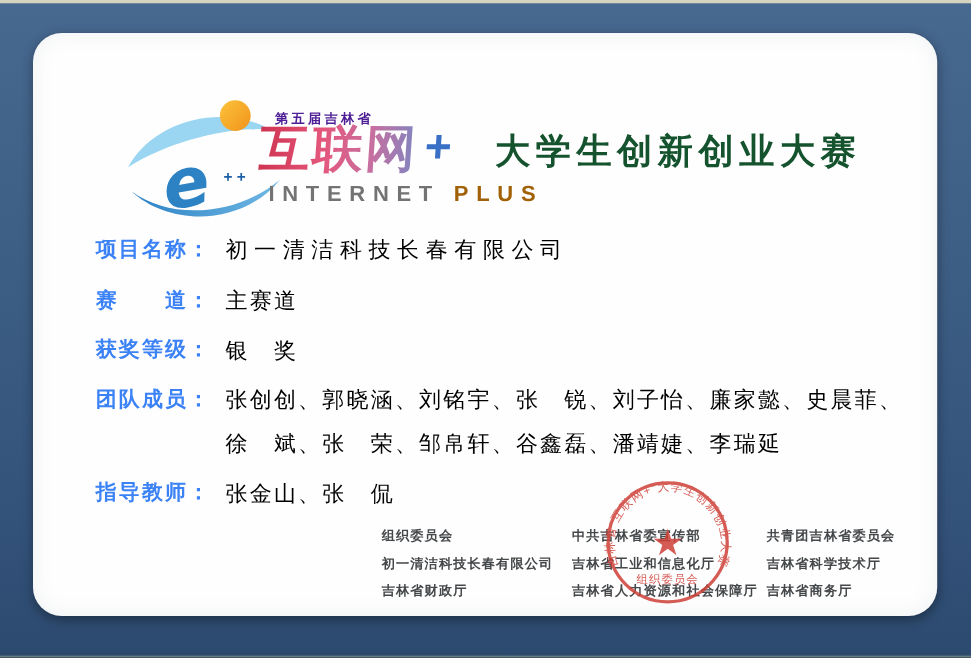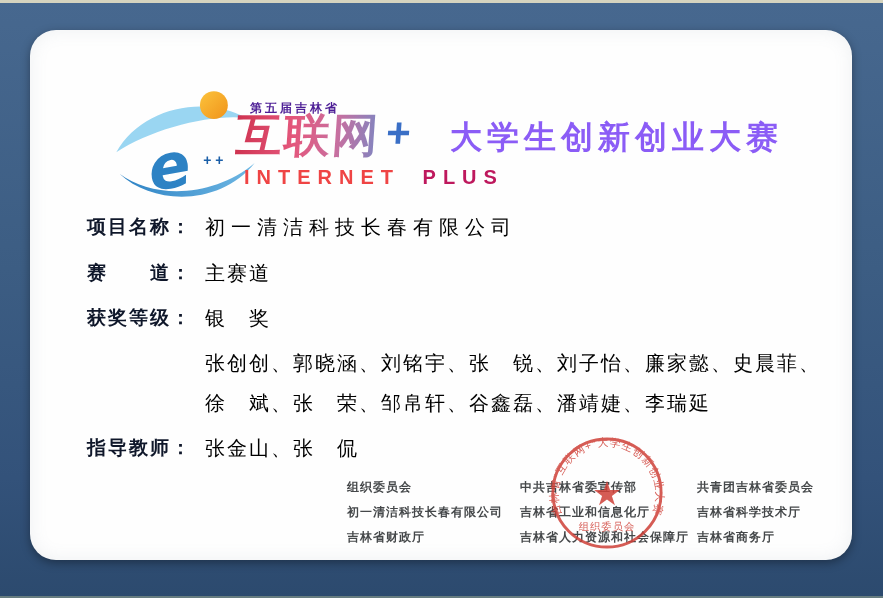--- a/index.html
+++ b/index.html
@@ -20,30 +20,30 @@
   .edition{position:absolute;left:220px;top:70px;font-size:12px;letter-spacing:3px;color:#4c1d95;font-weight:bold;}
   .logo-cn-wrap{position:absolute;left:206px;top:82px;display:flex;align-items:flex-start;transform:skewX(-4deg);}
   .logo-cn{
     font-size:46px;font-weight:900;line-height:1;letter-spacing:2px;
     background:linear-gradient(90deg,#cf3350 0%,#e4577c 40%,#c86f9f 70%,#7e86c2 100%);
     -webkit-background-clip:text;background-clip:text;color:transparent;
     font-family:"DejaVu Sans","Liberation Sans",sans-serif;
   }
   .logo-plus{font-size:42px;font-weight:900;line-height:1;color:#3a6fc6;margin-left:6px;}
   .logo-en{position:absolute;left:214px;top:136px;font-size:20px;font-weight:bold;letter-spacing:7px;}
-  .logo-en .en1{color:#ef4444;}
-  .logo-en .en2{color:#be185d;margin-left:10px;}
+  .logo-en .en1{color:#737373;}
+  .logo-en .en2{color:#a16207;margin-left:0;}
   .main-title{
-    position:absolute;left:420px;top:86px;font-size:32px;font-weight:900;color:#8b5cf6;
+    position:absolute;left:420px;top:86px;font-size:32px;font-weight:900;color:#14532d;
     letter-spacing:5px;font-family:"DejaVu Sans","Liberation Sans",sans-serif;
   }
   
   .field-row{position:absolute;left:0;width:100%;height:30px;}
   .field-label{
-    position:absolute;left:57px;font-size:19px;font-weight:bold;color:#0f172a;letter-spacing:2px;
+    position:absolute;left:57px;font-size:19px;font-weight:bold;color:#3b82f6;letter-spacing:2px;
     font-family:"Liberation Sans","DejaVu Sans",sans-serif;
   }
   .field-value{
     position:absolute;left:175px;font-size:20px;color:#000000;letter-spacing:2px;
     font-family:"Liberation Serif","DejaVu Serif",serif;
   }
   .ls-wide{letter-spacing:6px;}
   
   .footer-col{position:absolute;font-size:12px;font-weight:bold;color:#45484a;}
   .footer-col div{height:25px;line-height:25px;letter-spacing:1px;}
@@ -94,20 +94,21 @@
     </div>
     <div class="field-row" style="top:230px">
       <span class="field-label">赛　　道：</span>
       <span class="field-value">主赛道</span>
     </div>
     <div class="field-row" style="top:275px">
       <span class="field-label">获奖等级：</span>
       <span class="field-value">银　奖</span>
     </div>
     <div class="field-row" style="top:320px">
+      <span class="field-label">团队成员：</span>
       <span class="field-value">张创创、郭晓涵、刘铭宇、张　锐、刘子怡、廉家懿、史晨菲、</span>
     </div>
     <div class="field-row" style="top:405px">
       <span class="field-label">指导教师：</span>
       <span class="field-value">张金山、张　侃</span>
     </div>
     <div class="field-row" style="top:360px">
       <span class="field-value">徐　斌、张　荣、邹帛轩、谷鑫磊、潘靖婕、李瑞延</span>
     </div>
 

